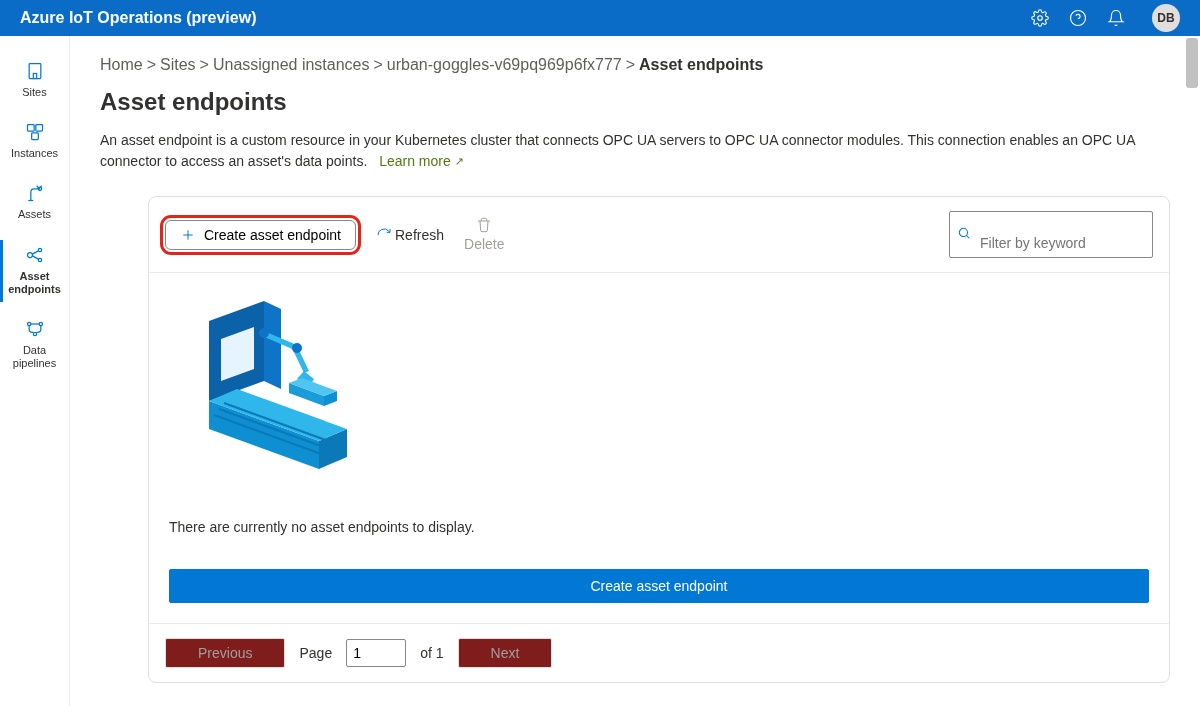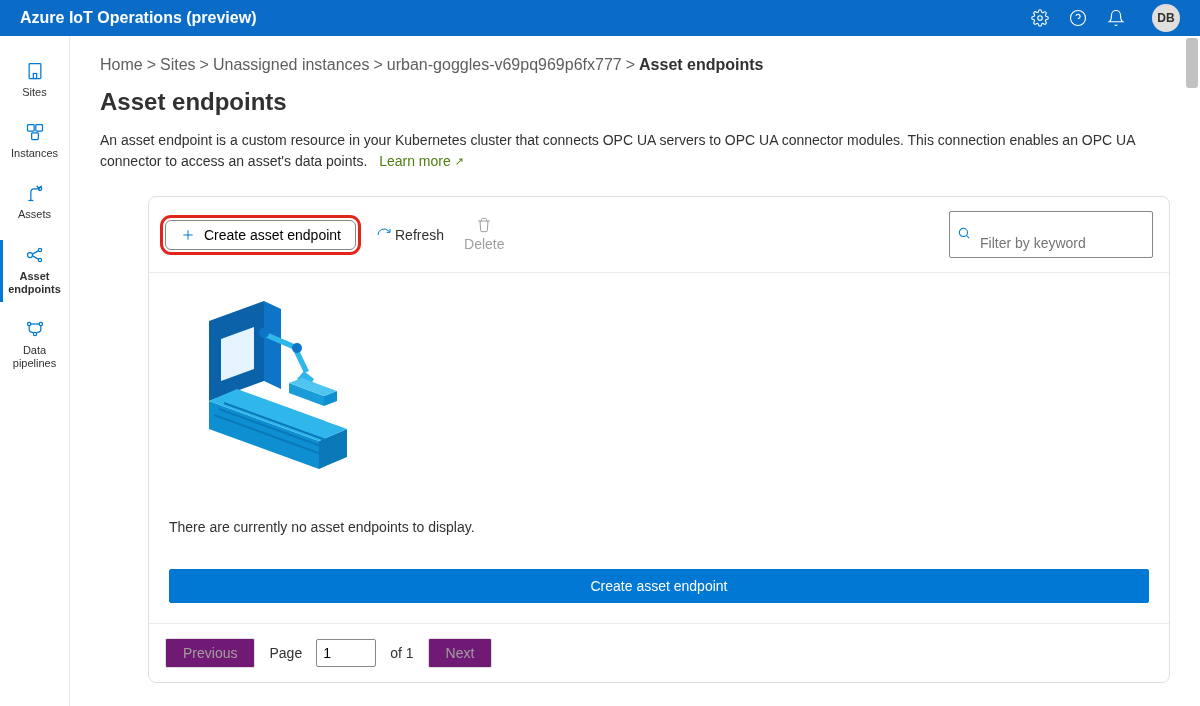--- a/index.html
+++ b/index.html
@@ -118,22 +118,22 @@
     background: #0078d4; color: #fff; border: 1px solid #0078d4;
     padding: 8px 18px; font-size: 14px; border-radius: 2px; cursor: pointer;
   }
 
   
   .pager {
     display: flex; align-items: center; gap: 14px;
     padding: 14px 16px; border-top: 1px solid #edebe9;
   }
   .pager-btn {
-    padding: 6px 17px; border: 1px solid #e1dfdd; border-radius: 2px;
-    background: #701a75; color: #a19f9d; font-size: 14px;
+    padding: 6px 32px; border: 1px solid #e1dfdd; border-radius: 2px;
+    background: #7f1d1d; color: #a19f9d; font-size: 14px;
   }
   .pager-label { font-size: 14px; }
   .pager-input { width: 60px; padding: 5px 6px; border: 1px solid #8a8886; border-radius: 2px; font-size: 14px; }
 </style>
 </head>
 <body>
 
 <div class="topbar">
   <div class="topbar-title">Azure IoT Operations (preview)</div>
   <div class="topbar-actions">

